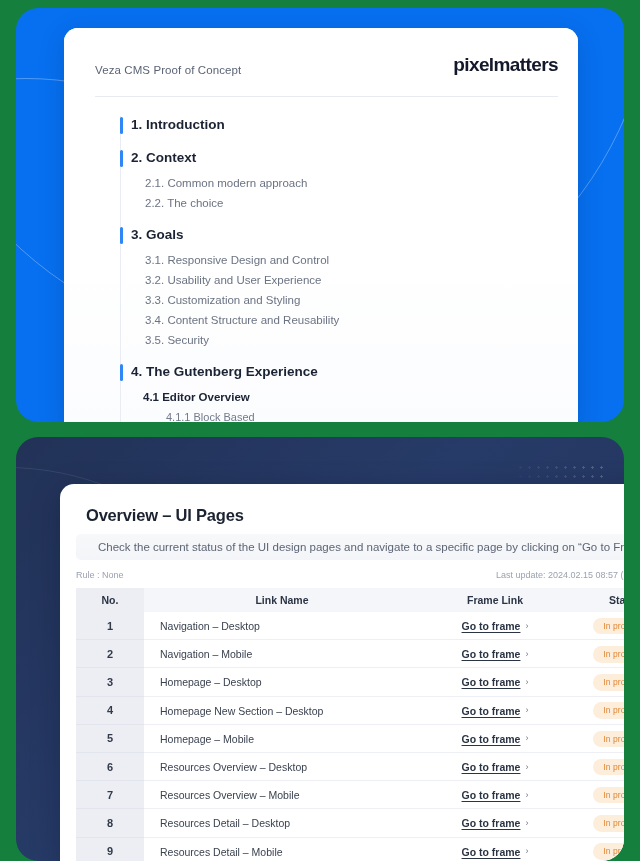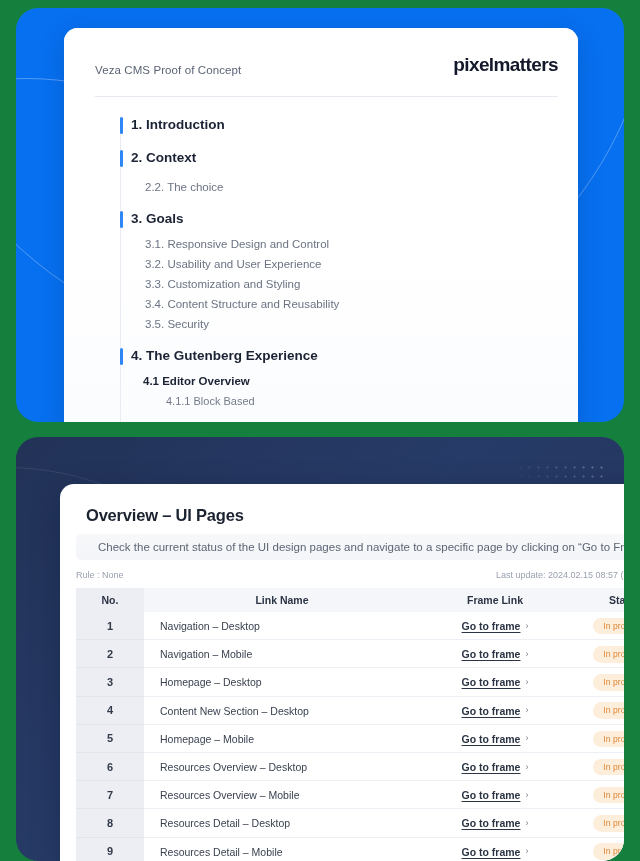--- a/index.html
+++ b/index.html
@@ -359,20 +359,21 @@
             <span class="bar"></span>
             <span>1. Introduction</span>
           </div>
           <div class="spacer-lg"></div>
 
           <div class="toc-h1">
             <span class="bar"></span>
             <span>2. Context</span>
           </div>
           <div class="spacer-sm"></div>
+          <div class="toc-h2">2.1. Common modern approach</div>
           <div class="spacer-xs"></div>
           <div class="toc-h2">2.2. The choice</div>
           <div class="spacer-lg"></div>
 
           <div class="toc-h1">
             <span class="bar"></span>
             <span>3. Goals</span>
           </div>
           <div class="spacer-sm"></div>
           <div class="toc-h2">3.1. Responsive Design and Control</div>
@@ -459,21 +460,21 @@
               <span class="gotolink">Go to frame</span>
               <span class="chev">›</span>
             </div>
             <div class="c-status">
               <span class="badge">In progress</span>
             </div>
           </div>
 
           <div class="trow">
             <div class="c-no">4</div>
-            <div class="c-name">Content New Section – Desktop</div>
+            <div class="c-name">Homepage New Section – Desktop</div>
             <div class="c-link">
               <span class="gotolink">Go to frame</span>
               <span class="chev">›</span>
             </div>
             <div class="c-status">
               <span class="badge">In progress</span>
             </div>
           </div>
 
           <div class="trow">

